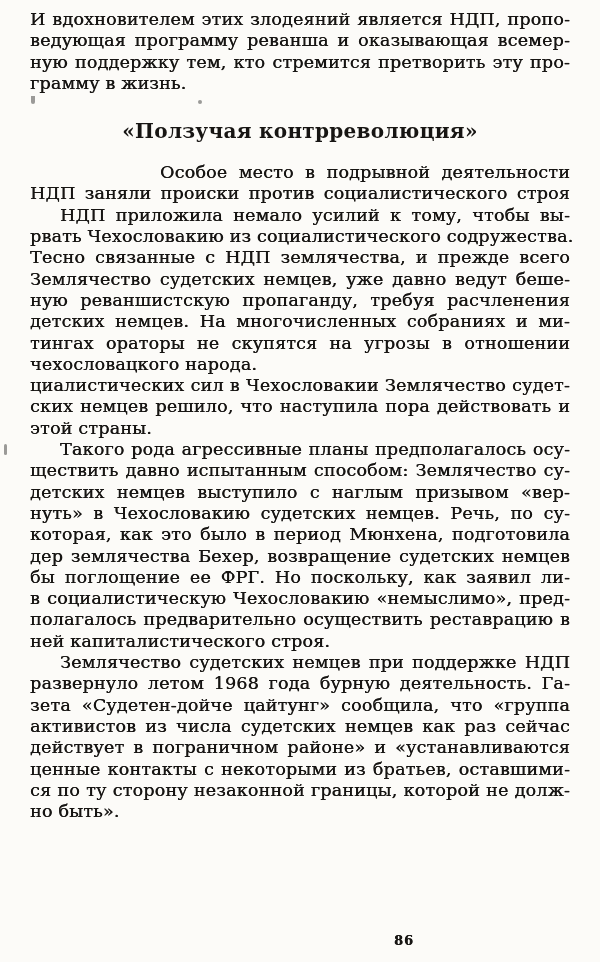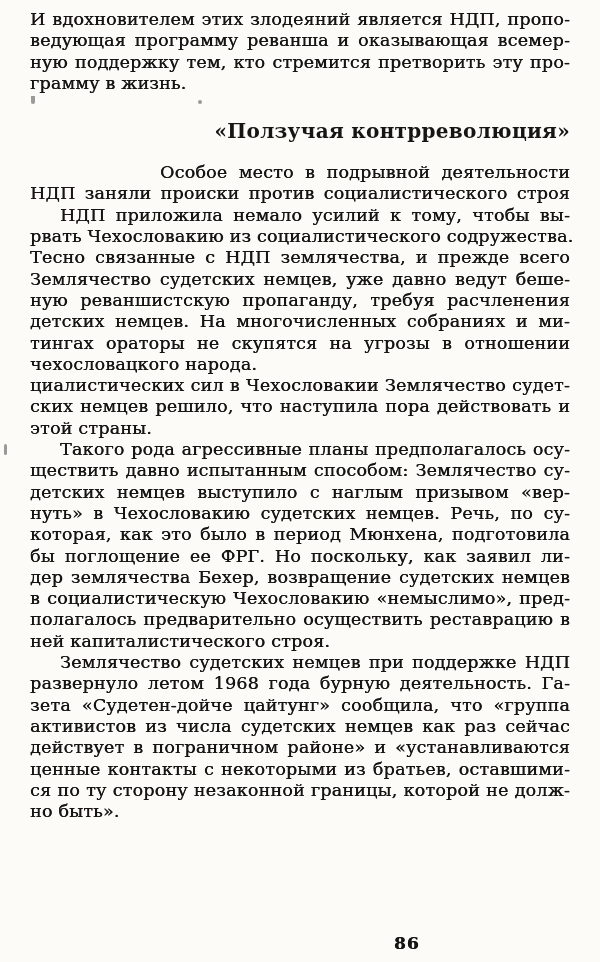--- a/index.html
+++ b/index.html
@@ -42,28 +42,28 @@
   }
   .line.first-normal { text-indent: 30px; }
   .line.first-large  { text-indent: 130px; margin-top: 6px; }
   .line.first-none   { text-indent: 0; }
   .heading {
     margin-top: 26px;
     margin-bottom: 20px;
     font-size: 20px;
     line-height: 22px;
     font-weight: bold;
-    text-align: right;
+    text-align: center;
     letter-spacing: 0.3px;
   }
   .page-number {
     position: absolute;
     left: 394px;
     top: 933px;
-    font-size: 17px;
+    font-size: 13px;
     font-weight: bold;
     letter-spacing: 1px;
     text-shadow: 0.3px 0 0 currentColor;
   }
   
   .speck {
     position: absolute;
     background: #4a4a48;
     opacity: 0.55;
     border-radius: 2px;
@@ -93,22 +93,22 @@
       <div class="line">тингах ораторы не скупятся на угрозы в отношении</div>
       <div class="line last">чехословацкого народа.</div>
       <div class="line">циалистических сил в Чехословакии Землячество судет-</div>
       <div class="line">ских немцев решило, что наступила пора действовать и</div>
       <div class="line last">этой страны.</div>
       <div class="line first-normal">Такого рода агрессивные планы предполагалось осу-</div>
       <div class="line">ществить давно испытанным способом: Землячество су-</div>
       <div class="line">детских немцев выступило с наглым призывом «вер-</div>
       <div class="line">нуть» в Чехословакию судетских немцев. Речь, по су-</div>
       <div class="line">которая, как это было в период Мюнхена, подготовила</div>
+      <div class="line">дер землячества Бехер, возвращение судетских немцев</div>
       <div class="line">бы поглощение ее ФРГ. Но поскольку, как заявил ли-</div>
-      <div class="line">дер землячества Бехер, возвращение судетских немцев</div>
       <div class="line">в социалистическую Чехословакию «немыслимо», пред-</div>
       <div class="line">полагалось предварительно осуществить реставрацию в</div>
       <div class="line last">ней капиталистического строя.</div>
       <div class="line first-normal">Землячество судетских немцев при поддержке НДП</div>
       <div class="line">развернуло летом 1968 года бурную деятельность. Га-</div>
       <div class="line">зета «Судетен-дойче цайтунг» сообщила, что «группа</div>
       <div class="line">активистов из числа судетских немцев как раз сейчас</div>
       <div class="line">действует в пограничном районе» и «устанавливаются</div>
       <div class="line">ценные контакты с некоторыми из братьев, оставшими-</div>
       <div class="line">ся по ту сторону незаконной границы, которой не долж-</div>

